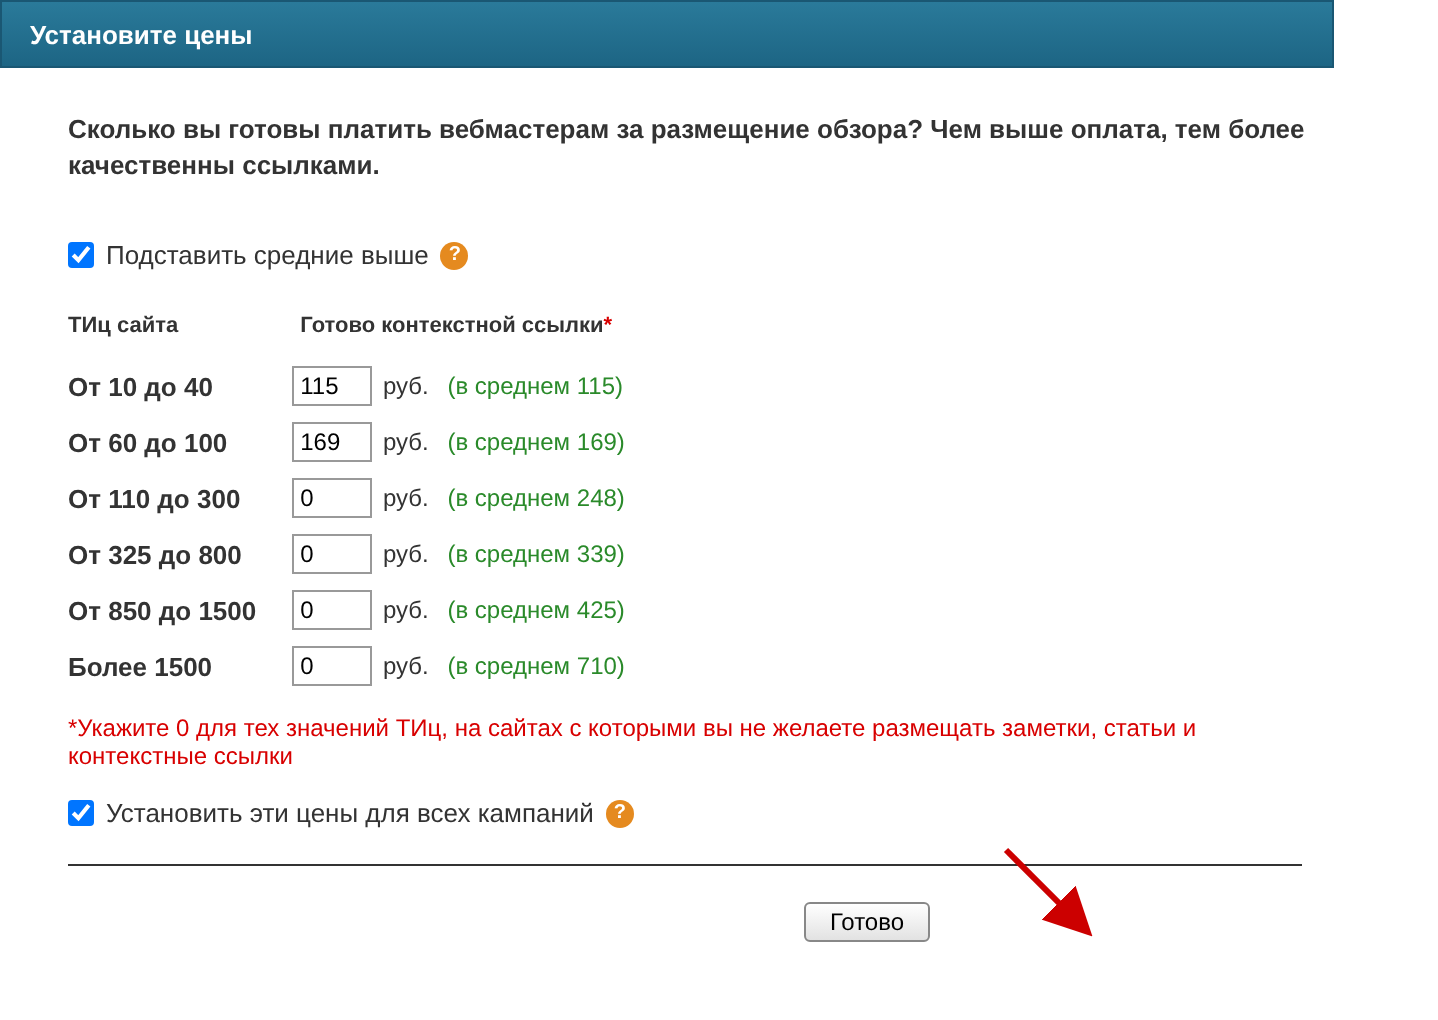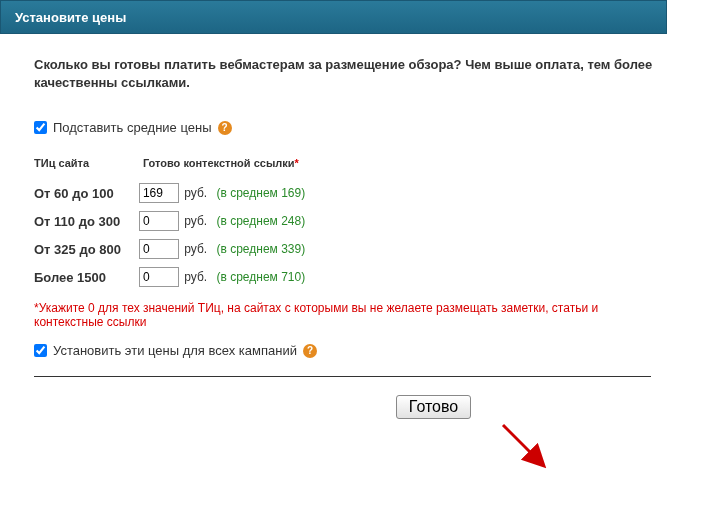--- a/index.html
+++ b/index.html
@@ -117,21 +117,21 @@
     border: none;
     border-top: 1px solid #333;
     margin: 6px 2px 10px 0;
   }
   .btn-wrap {
     text-align: center;
     padding-top: 8px;
   }
   .submit-btn {
     font-family: inherit;
-    font-size: 16px;
+    font-size: 12px;
     padding: 2px 12px;
     background: linear-gradient(to bottom, #fff, #e2e2e2);
     border: 1px solid #888;
     border-radius: 3px;
     cursor: pointer;
     margin-left: 180px;
   }
   .arrow {
     position: absolute;
     left: 498px;
@@ -146,35 +146,43 @@
   <div class="header">
     <span class="header-title">Установите цены</span>
   </div>
 
   <div class="content">
 
     <div class="intro">Сколько вы готовы платить вебмастерам за размещение обзора? Чем выше оплата, тем более качественны ссылками.</div>
 
     <div class="chk-row">
       <input type="checkbox" checked="" style="">
-      <span class="chk-label">Подставить средние цены</span>
+      <span class="chk-label">Подставить средние выше</span>
       <span class="help-icon">?</span>
     </div>
 
     <table class="tbl">
       <thead>
         <tr>
           <th>ТИц сайта</th>
           <th class="col-pay">
             <span>Готово контекстной ссылки</span><span class="asterisk-red">*</span>
           </th>
         </tr>
       </thead>
       <tbody>
         <tr>
+          <td class="range">От 10 до 40</td>
+          <td class="val">
+            <input class="price-input" type="text" value="115" style="">
+            <span class="rub">руб.</span>
+            <span class="avg"><span>(в среднем </span><span>115</span><span>)</span></span>
+          </td>
+        </tr>
+        <tr>
           <td class="range">От 60 до 100</td>
           <td class="val">
             <input class="price-input" type="text" value="169" style="">
             <span class="rub">руб.</span>
             <span class="avg"><span>(в среднем </span><span>169</span><span>)</span></span>
           </td>
         </tr>
         <tr>
           <td class="range">От 110 до 300</td>
           <td class="val">
@@ -182,20 +190,28 @@
             <span class="rub">руб.</span>
             <span class="avg"><span>(в среднем </span><span>248</span><span>)</span></span>
           </td>
         </tr>
         <tr>
           <td class="range">От 325 до 800</td>
           <td class="val">
             <input class="price-input" type="text" value="0" style="">
             <span class="rub">руб.</span>
             <span class="avg"><span>(в среднем </span><span>339</span><span>)</span></span>
+          </td>
+        </tr>
+        <tr>
+          <td class="range">От 850 до 1500</td>
+          <td class="val">
+            <input class="price-input" type="text" value="0" style="">
+            <span class="rub">руб.</span>
+            <span class="avg"><span>(в среднем </span><span>425</span><span>)</span></span>
           </td>
         </tr>
         <tr>
           <td class="range">Более 1500</td>
           <td class="val">
             <input class="price-input" type="text" value="0" style="">
             <span class="rub">руб.</span>
             <span class="avg"><span>(в среднем </span><span>710</span><span>)</span></span>
           </td>
         </tr>

